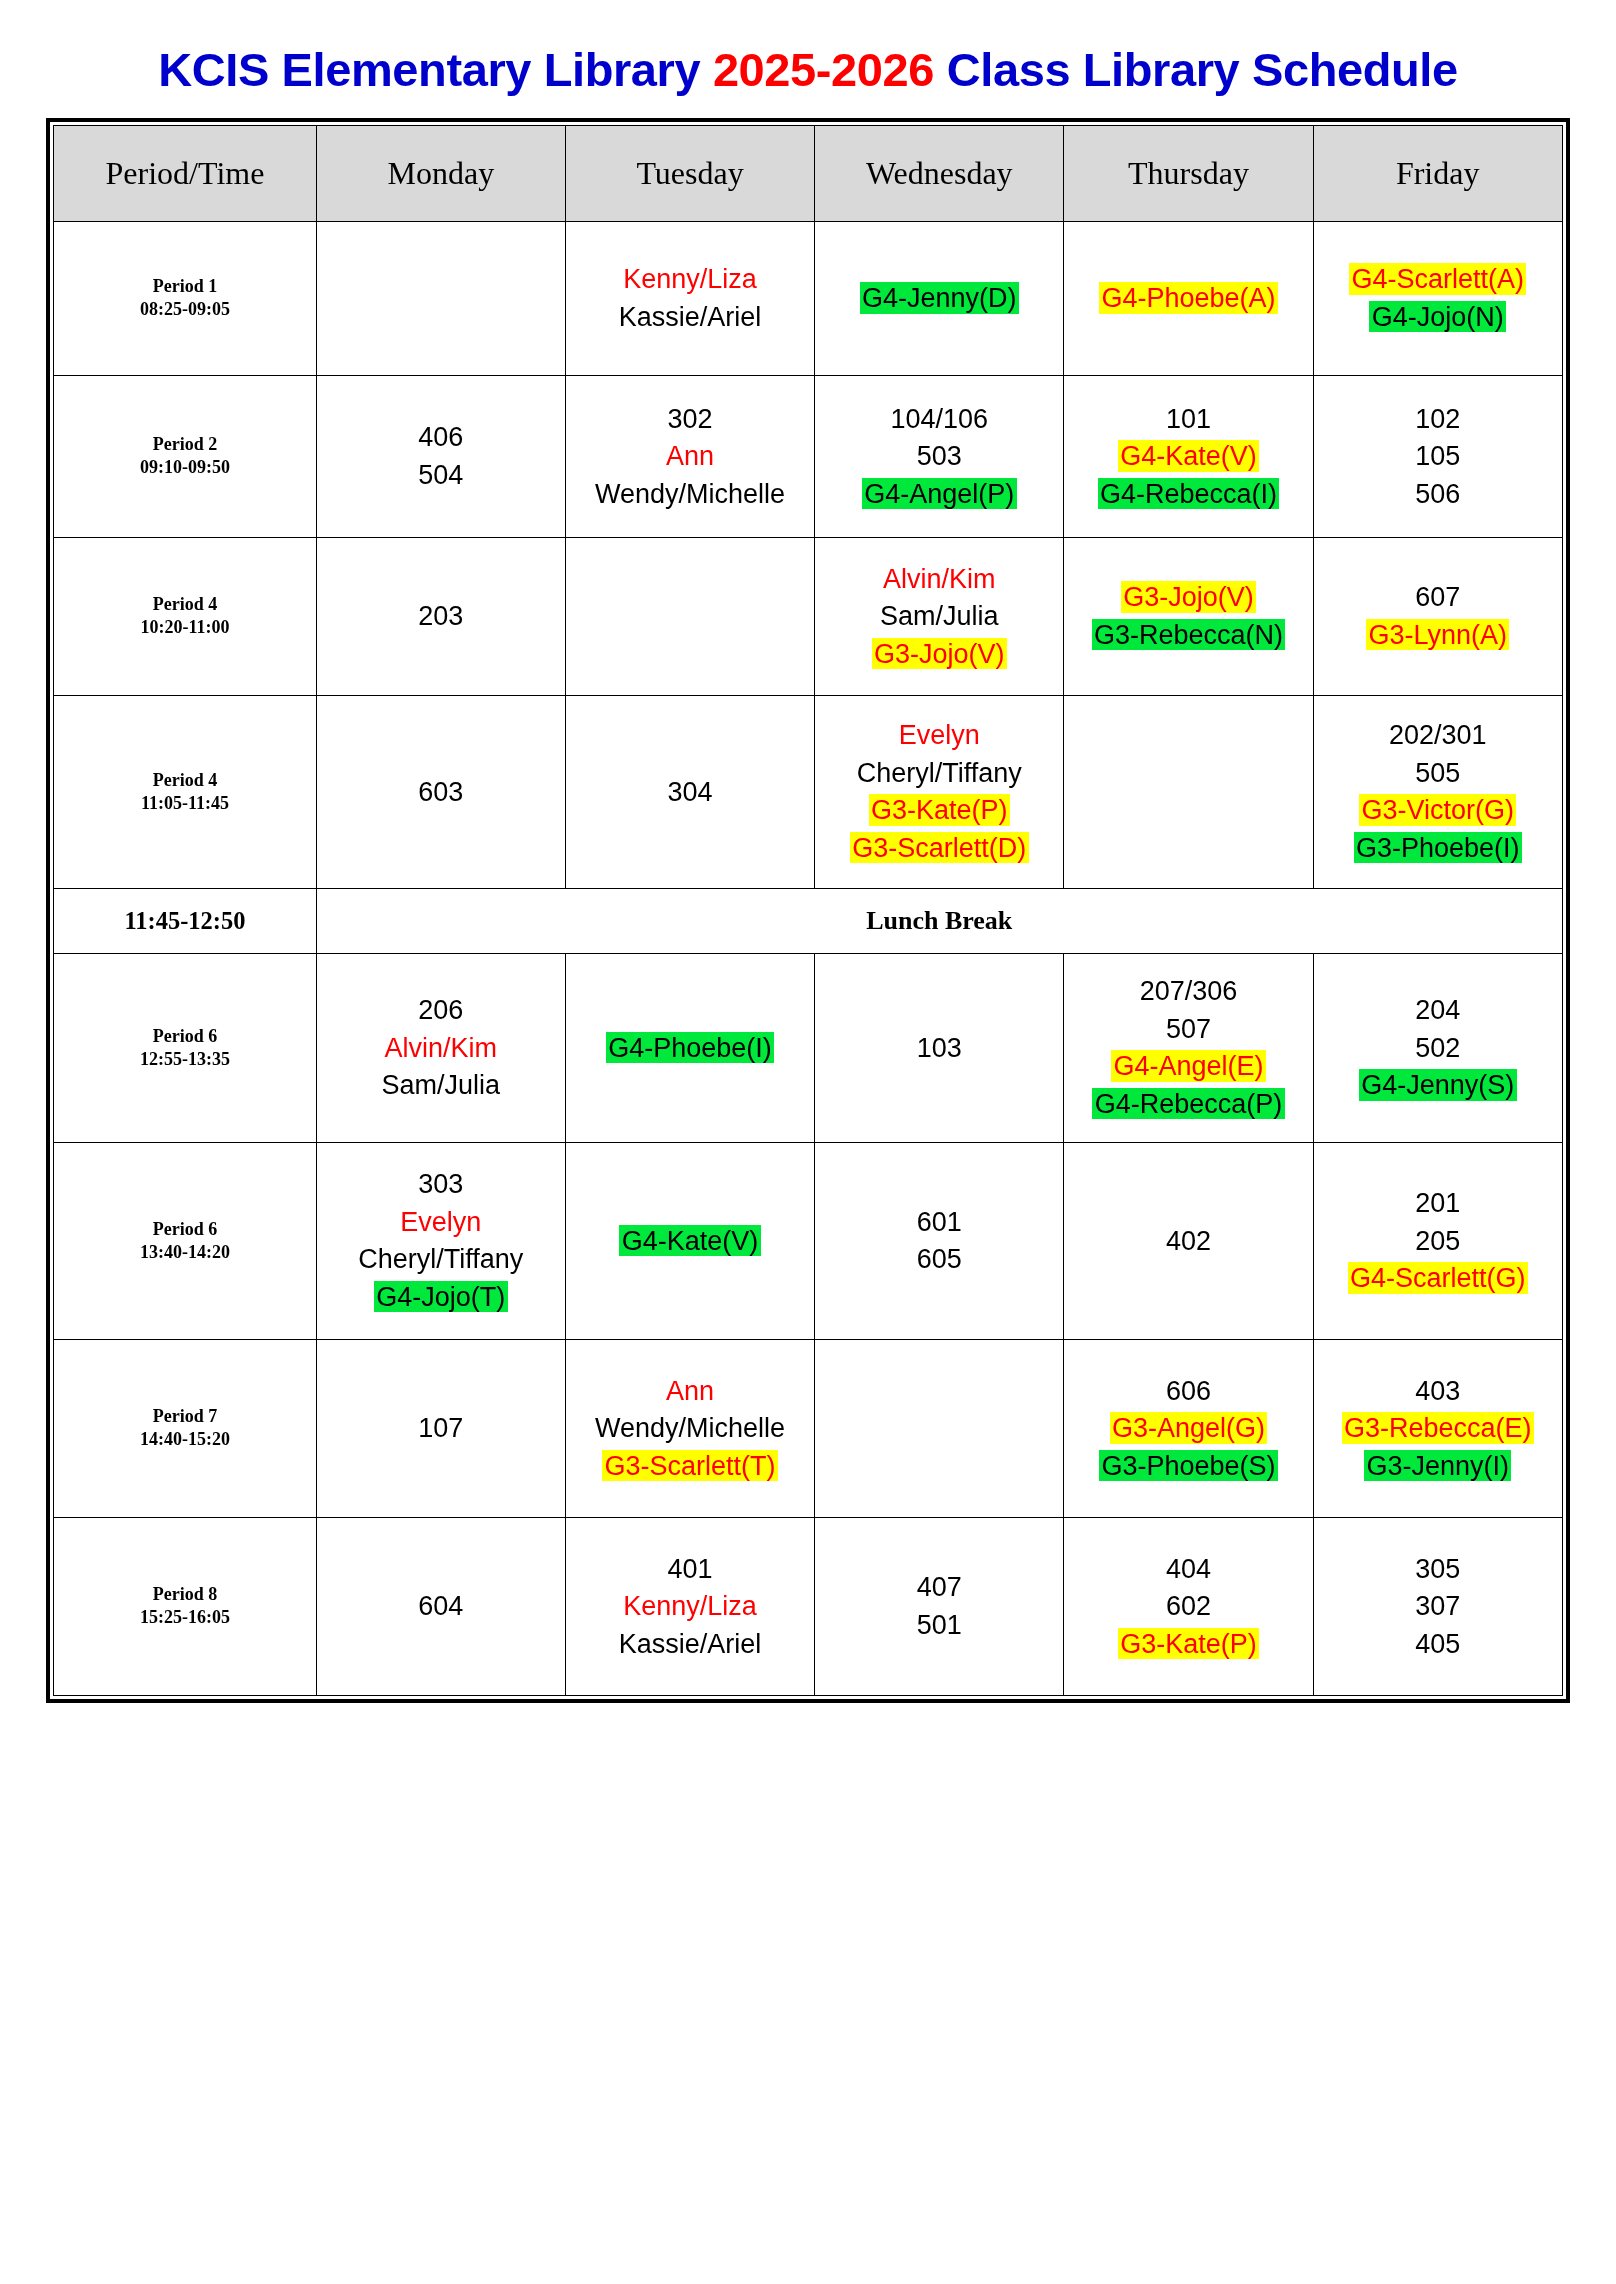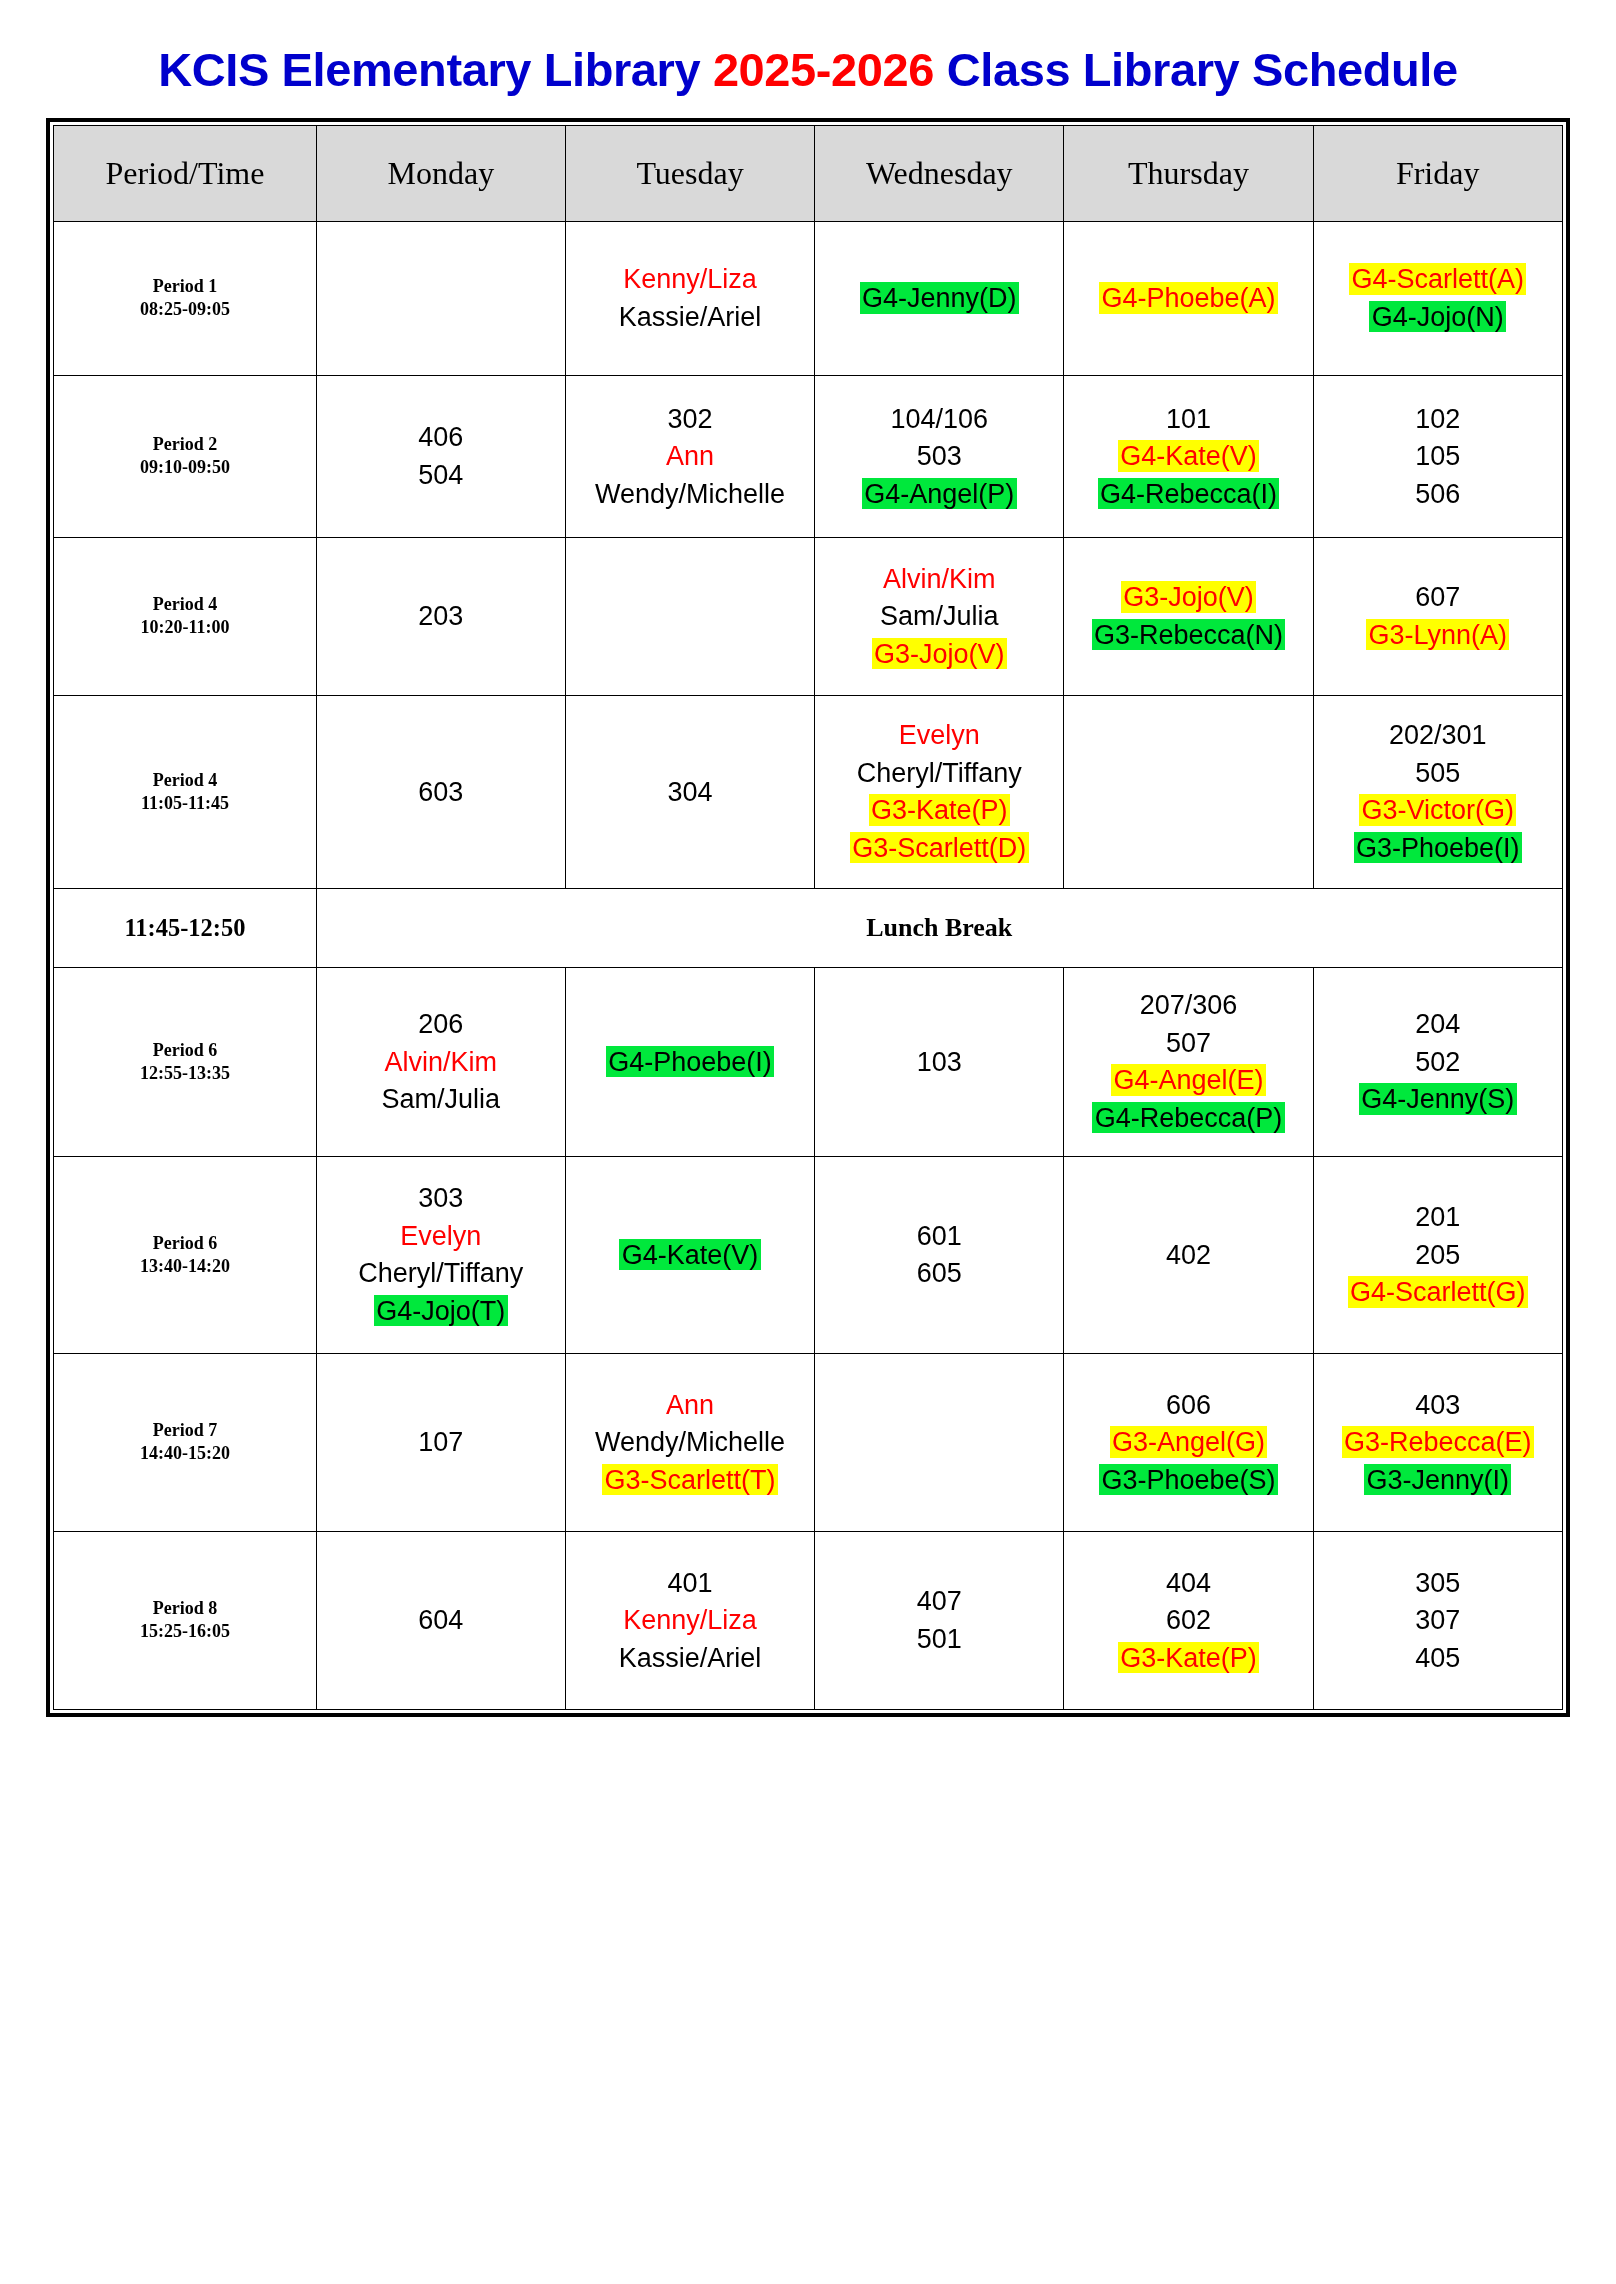--- a/index.html
+++ b/index.html
@@ -85,21 +85,21 @@
   }
   .red   { color: #ff0000; }
   .black { color: #000000; }
   .hl-yellow { background: #ffff00; }
   .hl-green  { background: #00e83c; }
 
   tr.lunch-row td.lunch-time {
     font-weight: bold;
     font-size: 24.5px;
     font-family: "Liberation Serif", "DejaVu Serif", serif;
-    height: 79px;
+    height: 65px;
   }
   tr.lunch-row td.lunch-label {
     font-weight: bold;
     font-size: 26px;
     font-family: "Liberation Serif", "DejaVu Serif", serif;
   }
 
   tr.notes-row td.notes-label {
     font-size: 30px;
     letter-spacing: 6.3px;

